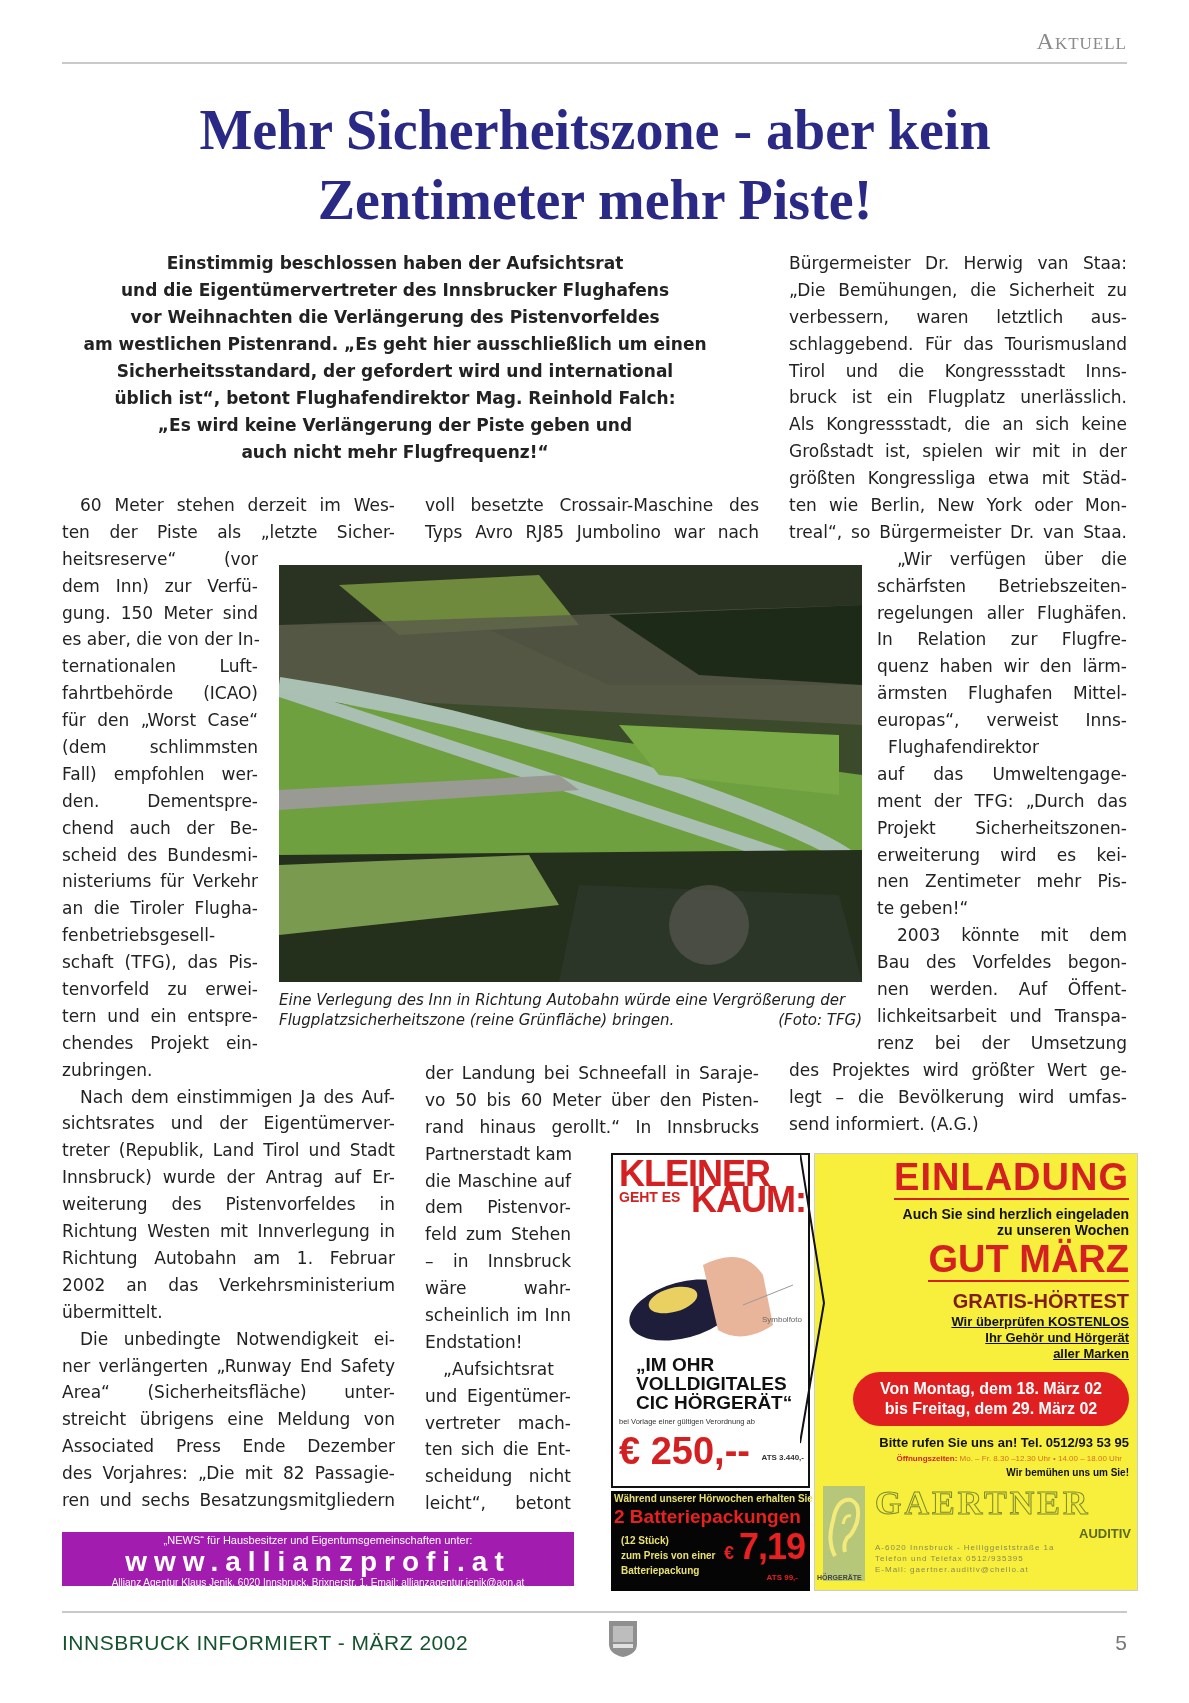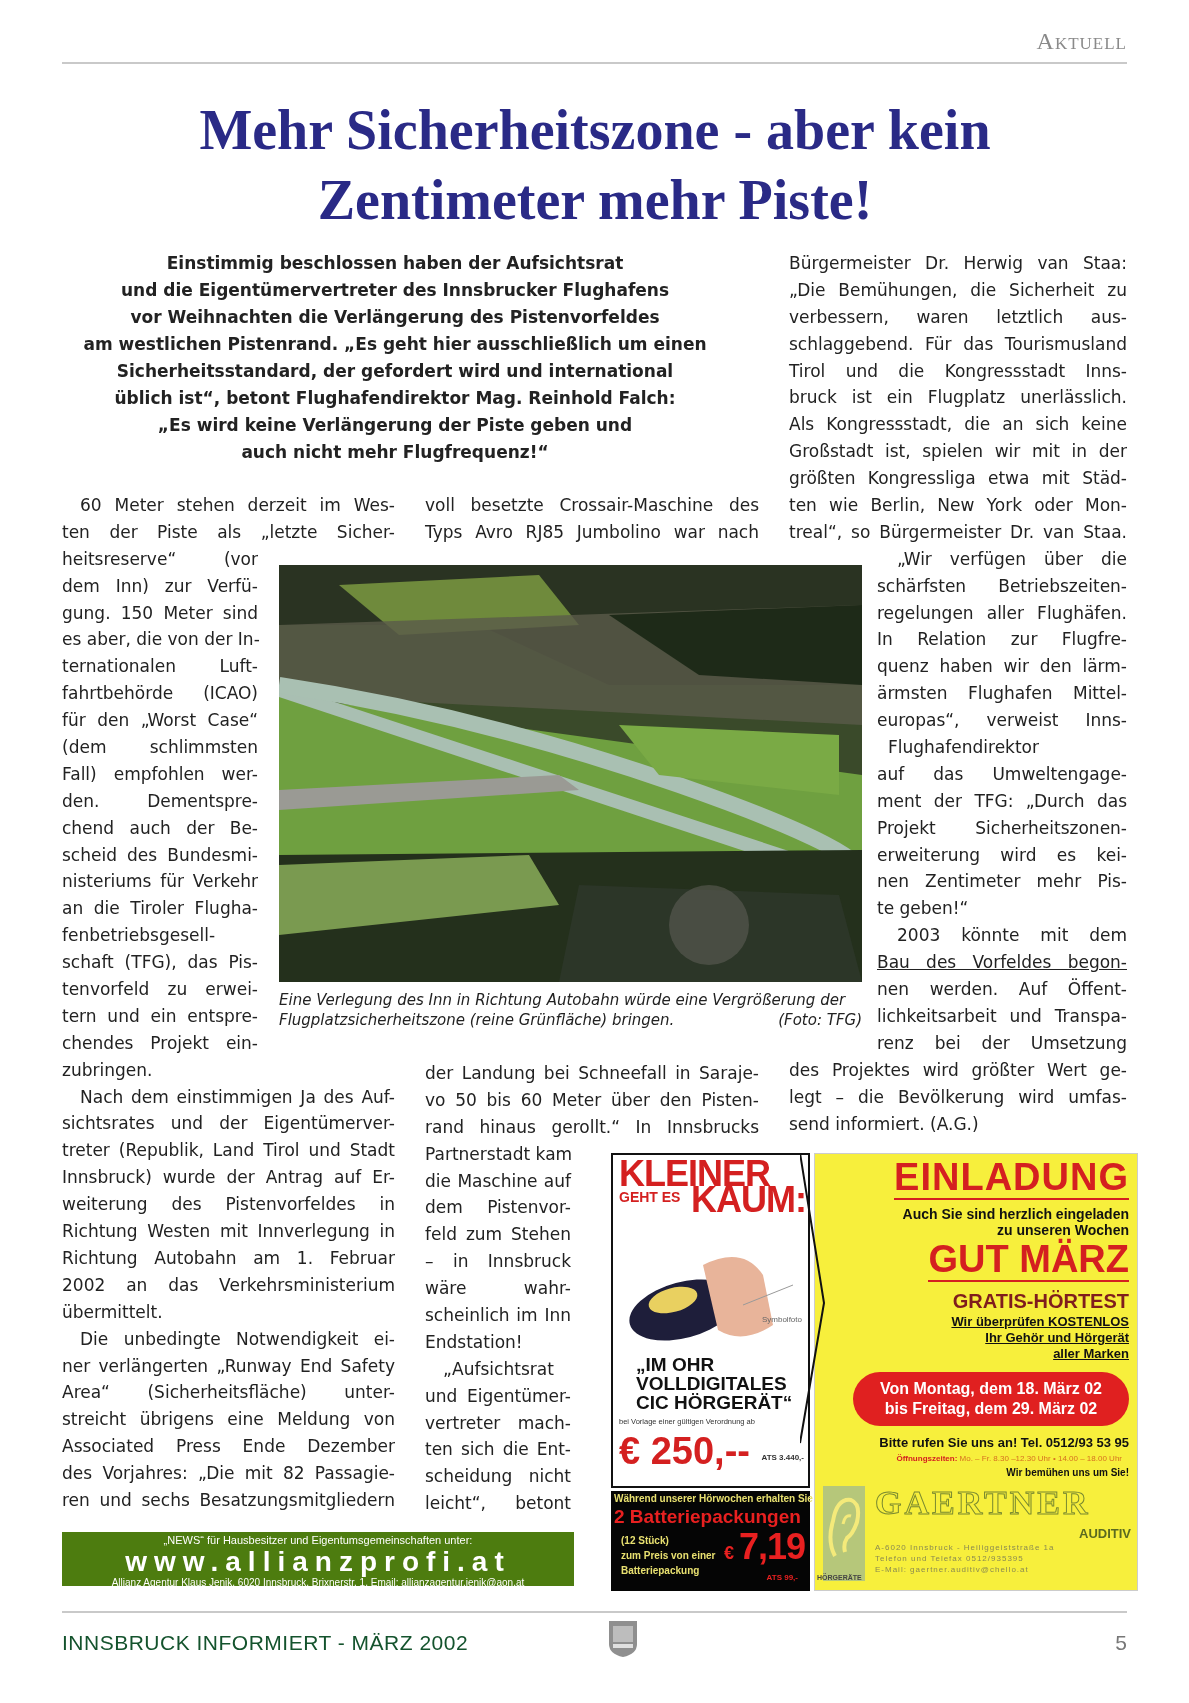--- a/index.html
+++ b/index.html
@@ -11,21 +11,21 @@
   .headline { left:40px; width:1110px; text-align:center; font-family:"Liberation Serif", serif; font-weight:bold; color:#2a2a86; font-size:56px; line-height:70px; }
   .lead { left:60px; width:670px; text-align:center; font-size:17px; font-weight:bold; line-height:27px; color:#222; }
   .col { font-size:17px; line-height:26.9px; color:#222; }
   .col .ln { display:block; white-space:nowrap; height:26.9px; }
   .col .j { text-align:justify; text-align-last:justify; }
   .col .ind { padding-left:18px; }
   .photo { left:279px; top:565px; width:583px; height:417px; overflow:hidden; background:#2d3b22; }
   .caption { left:279px; top:990px; width:583px; font-style:italic; font-size:15px; line-height:20px; color:#222; }
   .caption .l2 { display:flex; justify-content:space-between; }
   
-  .ad-allianz { left:62px; top:1532px; width:512px; height:54px; background:#4d7c0f; color:#fff; text-align:center; font-family:"Liberation Sans", sans-serif; }
+  .ad-allianz { left:62px; top:1532px; width:512px; height:54px; background:#a21caf; color:#fff; text-align:center; font-family:"Liberation Sans", sans-serif; }
   .ad-allianz .t1 { font-size:11px; line-height:13px; padding-top:2px; }
   .ad-allianz .t2 { font-size:28px; font-weight:bold; letter-spacing:7px; line-height:30px; }
   .ad-allianz .t3 { font-size:10px; line-height:11px; white-space:nowrap; overflow:hidden; }
   .ad-klein { left:611px; top:1153px; width:199px; height:335px; border:2px solid #111; background:#fff; font-family:"Liberation Sans", sans-serif; }
   .kl-1 { position:absolute; left:6px; top:2px; color:#d42020; font-weight:bold; font-size:36px; line-height:34px; letter-spacing:-1px; }
   .kl-2 { position:absolute; left:6px; top:34px; color:#d42020; font-weight:bold; font-size:14px; }
   .kl-3 { position:absolute; left:78px; top:24px; color:#d42020; font-weight:bold; font-size:36px; letter-spacing:-1px; }
   .kl-img { position:absolute; left:10px; top:80px; width:170px; height:115px; }
   .kl-sym { position:absolute; right:6px; top:160px; font-size:8px; color:#666; }
   .kl-q { position:absolute; left:23px; top:200px; font-weight:bold; font-size:19px; line-height:19px; color:#111; }
@@ -168,21 +168,21 @@
     <span class="ln j" style="margin-left: 88px; width: 250px;">ärmsten Flughafen Mittel-</span>
     <span class="ln j" style="margin-left: 88px; width: 250px;">europas“, verweist Inns-</span>
     <span class="ln j" style="width: 250px;">brucks Flughafendirektor</span>
     <span class="ln j" style="margin-left: 88px; width: 250px;">auf das Umweltengage-</span>
     <span class="ln j" style="margin-left: 88px; width: 250px;">ment der TFG: „Durch das</span>
     <span class="ln j" style="margin-left: 88px; width: 250px;">Projekt Sicherheitszonen-</span>
     <span class="ln j" style="margin-left: 88px; width: 250px;">erweiterung wird es kei-</span>
     <span class="ln j" style="margin-left: 88px; width: 250px;">nen Zentimeter mehr Pis-</span>
     <span class="ln" style="margin-left: 88px; width: 250px;">te geben!“</span>
     <span class="ln j" style="margin-left: 88px; width: 250px; padding-left: 20px;">2003 könnte mit dem</span>
-    <span class="ln j" style="margin-left: 88px; width: 250px; text-decoration: underline;">Bau des Vorfeldes begon-</span>
+    <span class="ln j" style="margin-left: 88px; width: 250px;">Bau des Vorfeldes begon-</span>
     <span class="ln j" style="margin-left: 88px; width: 250px;">nen werden. Auf Öffent-</span>
     <span class="ln j" style="margin-left: 88px; width: 250px;">lichkeitsarbeit und Transpa-</span>
     <span class="ln j" style="margin-left: 88px; width: 250px;">renz bei der Umsetzung</span>
     <span class="ln j">des Projektes wird größter Wert ge-</span>
     <span class="ln j">legt – die Bevölkerung wird umfas-</span>
     <span class="ln">send informiert. (A.G.)</span>
   </div>
 
 <div class="abs photo">
   <svg width="583" height="417" viewBox="0 0 583 417">

